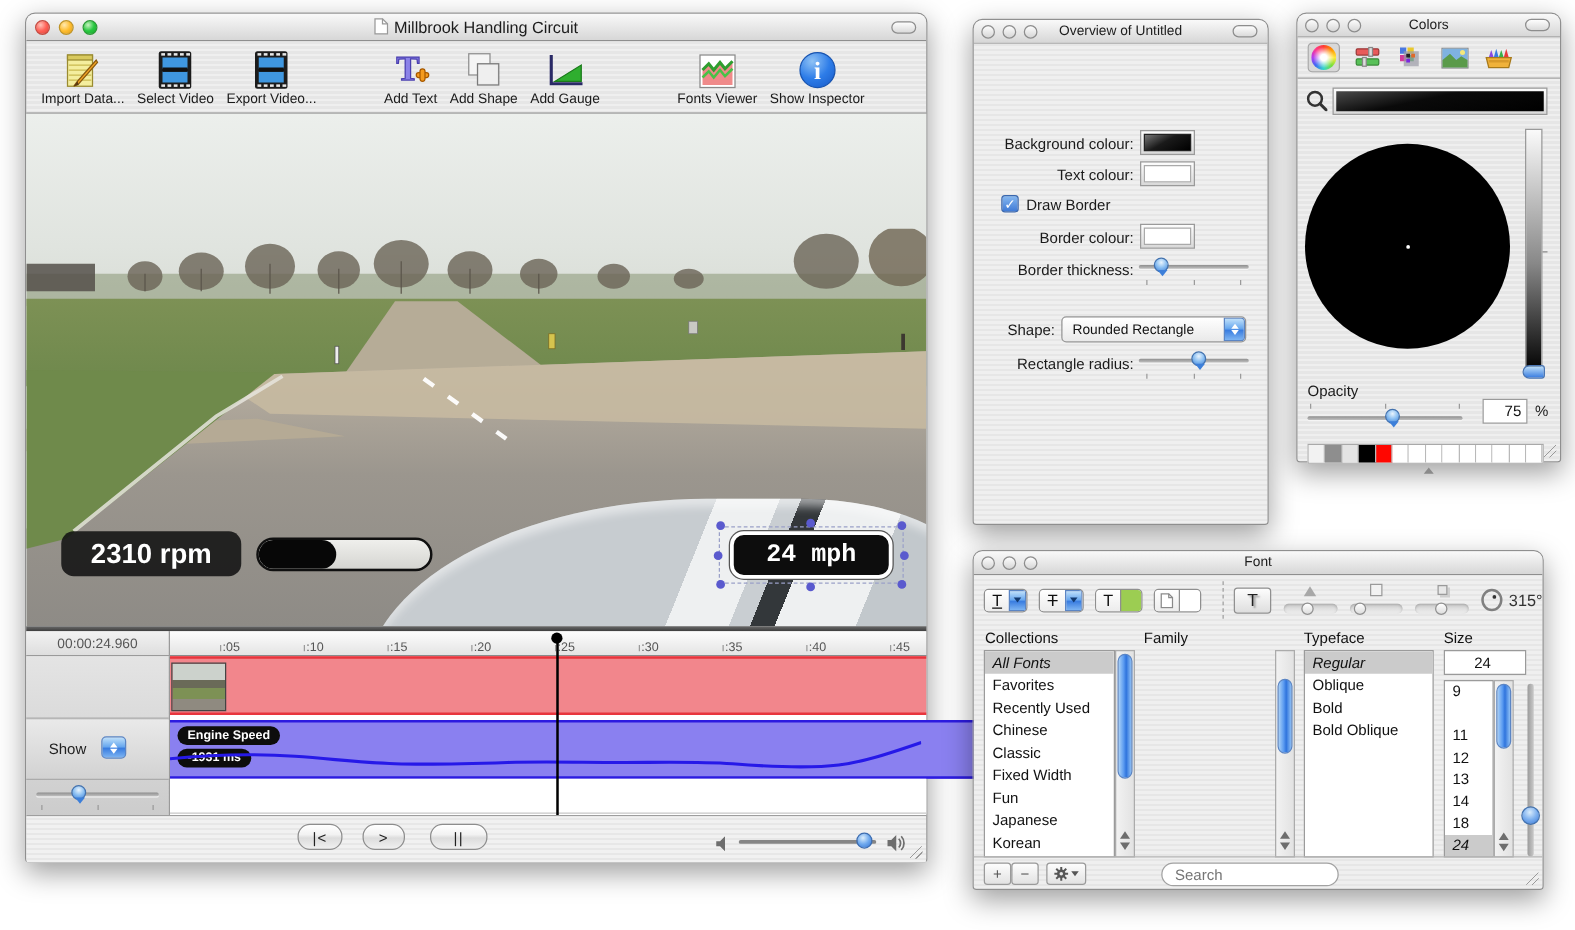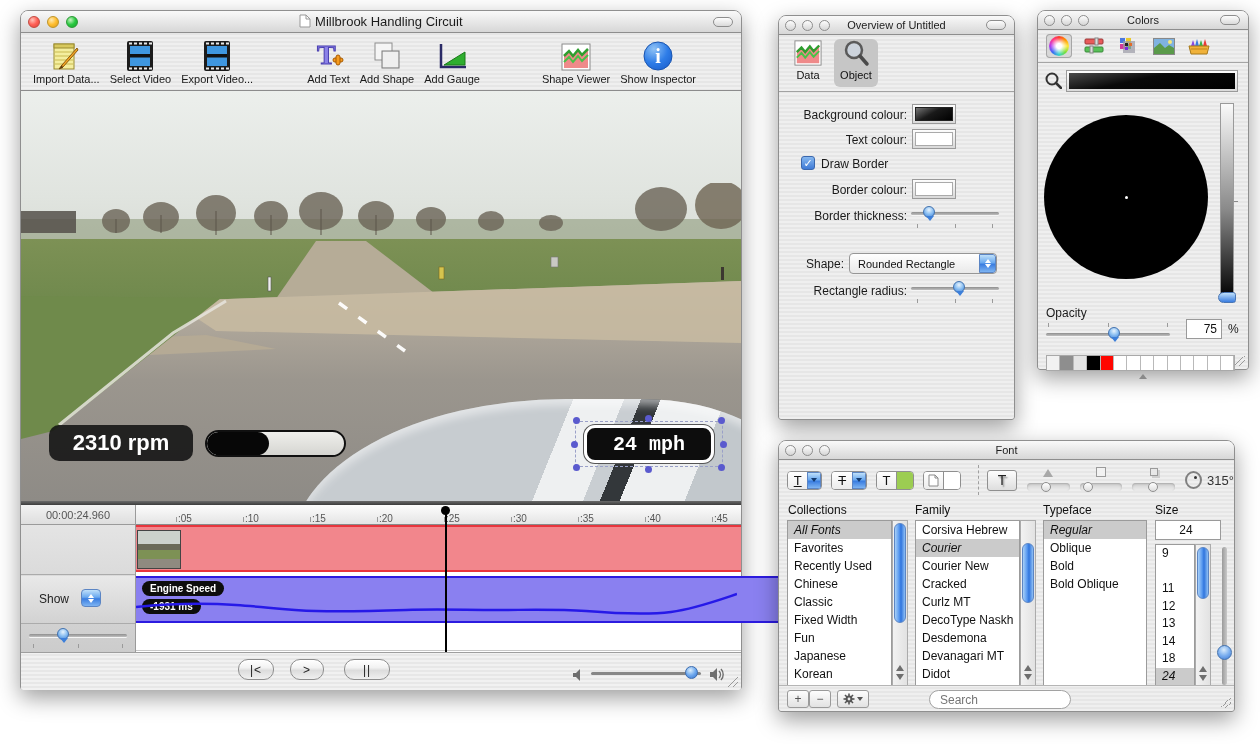--- a/index.html
+++ b/index.html
@@ -285,21 +285,21 @@
       <div class="sp60"></div>
       <div class="tbi">
         <span class="ic">
           <svg width="32" height="30" viewBox="0 0 32 30">
               <rect x="2" y="2" width="28" height="26" fill="#fff" stroke="#8a8a8a"></rect>
               <path d="M4,26 V14 l5,-5 4,5 5,-6 4,5 6,-6 v19 z" fill="#ef8a8a"></path>
               <path d="M4,14 l5,-5 4,5 5,-6 4,5 6,-6" fill="none" stroke="#2f9e2f" stroke-width="2.5"></path>
               <path d="M4,20 l5,-5 4,5 5,-6 4,5 6,-6" fill="none" stroke="#47c247" stroke-width="2"></path>
             </svg>
         </span>
-        <span class="lb">Shape Viewer</span>
+        <span class="lb">Fonts Viewer</span>
       </div>
       <div class="tbi">
         <span class="ic">
           <svg width="32" height="32" viewBox="0 0 32 32">
               <circle cx="16" cy="16" r="14" fill="url(#gi)" stroke="#1a55b0"></circle>
               <defs>
                 <radialGradient id="gi" cx="0.35" cy="0.25" r="0.9">
                   <stop offset="0" stop-color="#8fc2f5"></stop>
                   <stop offset="0.55" stop-color="#2e7de8"></stop>
                   <stop offset="1" stop-color="#1a5ecc"></stop>
@@ -465,38 +465,20 @@
   </div>
 
   <div class="win" id="overview">
     <div class="titlebar ptb" style="height:19px;">
       <span class="pc"></span>
       <span class="pc"></span>
       <span class="pc"></span>
       <span class="title ptitle">Overview of Untitled</span>
       <span class="pill" style="top:4px;"></span>
     </div>
-    <div class="ov-tabs">
-      <div class="ov-tab">
-        <svg width="30" height="28" viewBox="0 0 32 30">
-            <rect x="2" y="2" width="28" height="26" fill="#fff" stroke="#8a8a8a"></rect>
-            <path d="M4,26 V14 l5,-5 4,5 5,-6 4,5 6,-6 v19 z" fill="#ef8a8a"></path>
-            <path d="M4,14 l5,-5 4,5 5,-6 4,5 6,-6" fill="none" stroke="#2f9e2f" stroke-width="2.5"></path>
-            <path d="M4,20 l5,-5 4,5 5,-6 4,5 6,-6" fill="none" stroke="#47c247" stroke-width="2"></path>
-          </svg>
-        <span class="lb">Data</span>
-      </div>
-      <div class="ov-tab selected">
-        <svg width="28" height="28" viewBox="0 0 28 28">
-            <circle cx="12" cy="11" r="8" fill="rgba(210,222,238,.55)" stroke="#5a5a5a" stroke-width="2.5"></circle>
-            <line x1="18" y1="17" x2="25" y2="25" stroke="#4a4a4a" stroke-width="3.5" stroke-linecap="round"></line>
-          </svg>
-        <span class="lb">Object</span>
-      </div>
-    </div>
 
     <span class="frm-lb" style="left:0;top:92px;width:128px;">Background colour:</span>
     <div class="well" style="position:absolute;left:133px;top:88px;width:44px;height:20px;">
       <div class="inner" style="background:linear-gradient(150deg,#777 0%,#1a1a1a 45%,#000 100%);border-color:#222;"></div>
     </div>
 
     <span class="frm-lb" style="left:0;top:117px;width:128px;">Text colour:</span>
     <div class="well" style="position:absolute;left:133px;top:113px;width:44px;height:20px;">
         <div class="inner"></div>
       </div>
@@ -716,31 +698,20 @@
         <div class="row">Korean</div>
       </div>
     <div class="vscroll" style="left:113px;top:79px;height:166px;">
       <span class="sb-thumb" style="top:2px;height:100px;"></span>
       <span class="sb-arrows">
           <span class="a-up"></span>
           <span class="a-dn"></span>
         </span>
     </div>
 
-    <div class="listbox" style="position:absolute;left:136px;top:79px;width:105px;height:166px;">
-        <div class="row">Corsiva Hebrew</div>
-        <div class="row selected">Courier</div>
-        <div class="row">Courier New</div>
-        <div class="row">Cracked</div>
-        <div class="row">Curlz MT</div>
-        <div class="row">DecoType Naskh</div>
-        <div class="row">Desdemona</div>
-        <div class="row">Devanagari MT</div>
-        <div class="row">Didot</div>
-      </div>
     <div class="vscroll" style="left:241px;top:79px;height:166px;">
       <span class="sb-thumb" style="top:22px;height:60px;"></span>
       <span class="sb-arrows">
           <span class="a-up"></span>
           <span class="a-dn"></span>
         </span>
     </div>
 
     <div class="listbox" style="position:absolute;left:264px;top:79px;width:104px;height:166px;">
         <div class="row selected">Regular</div>

